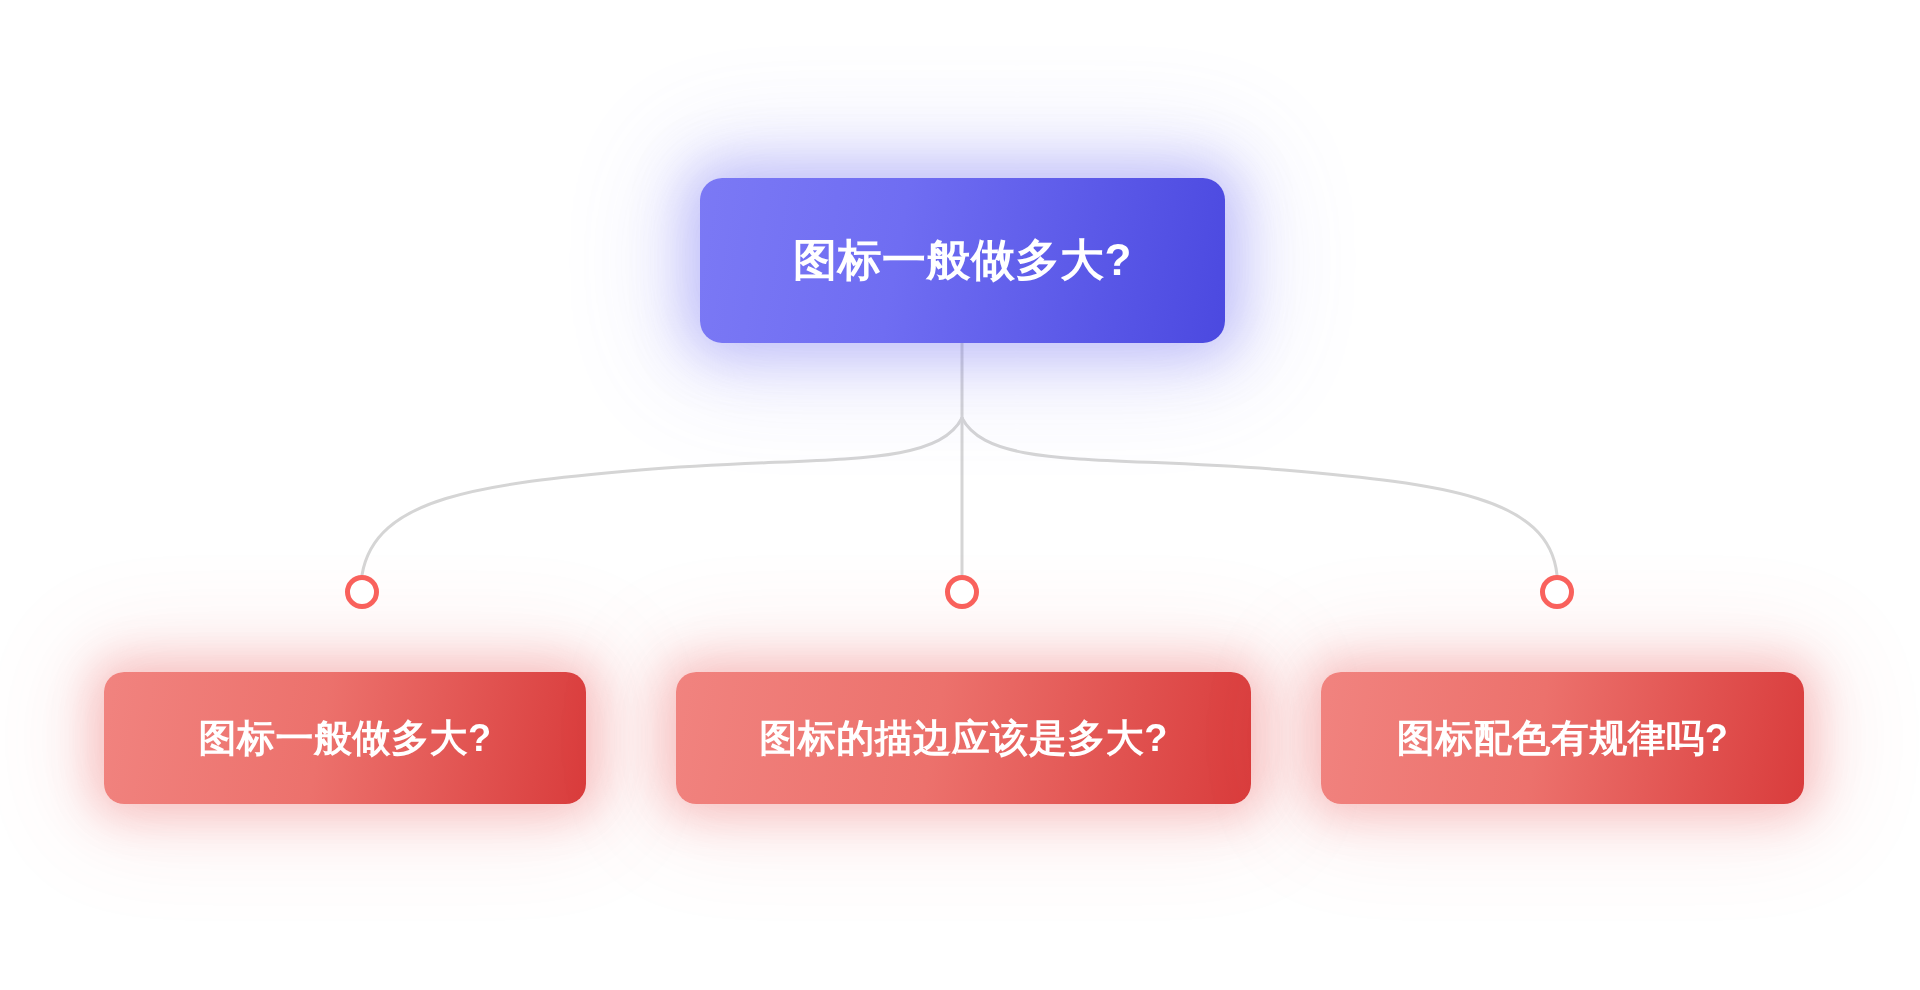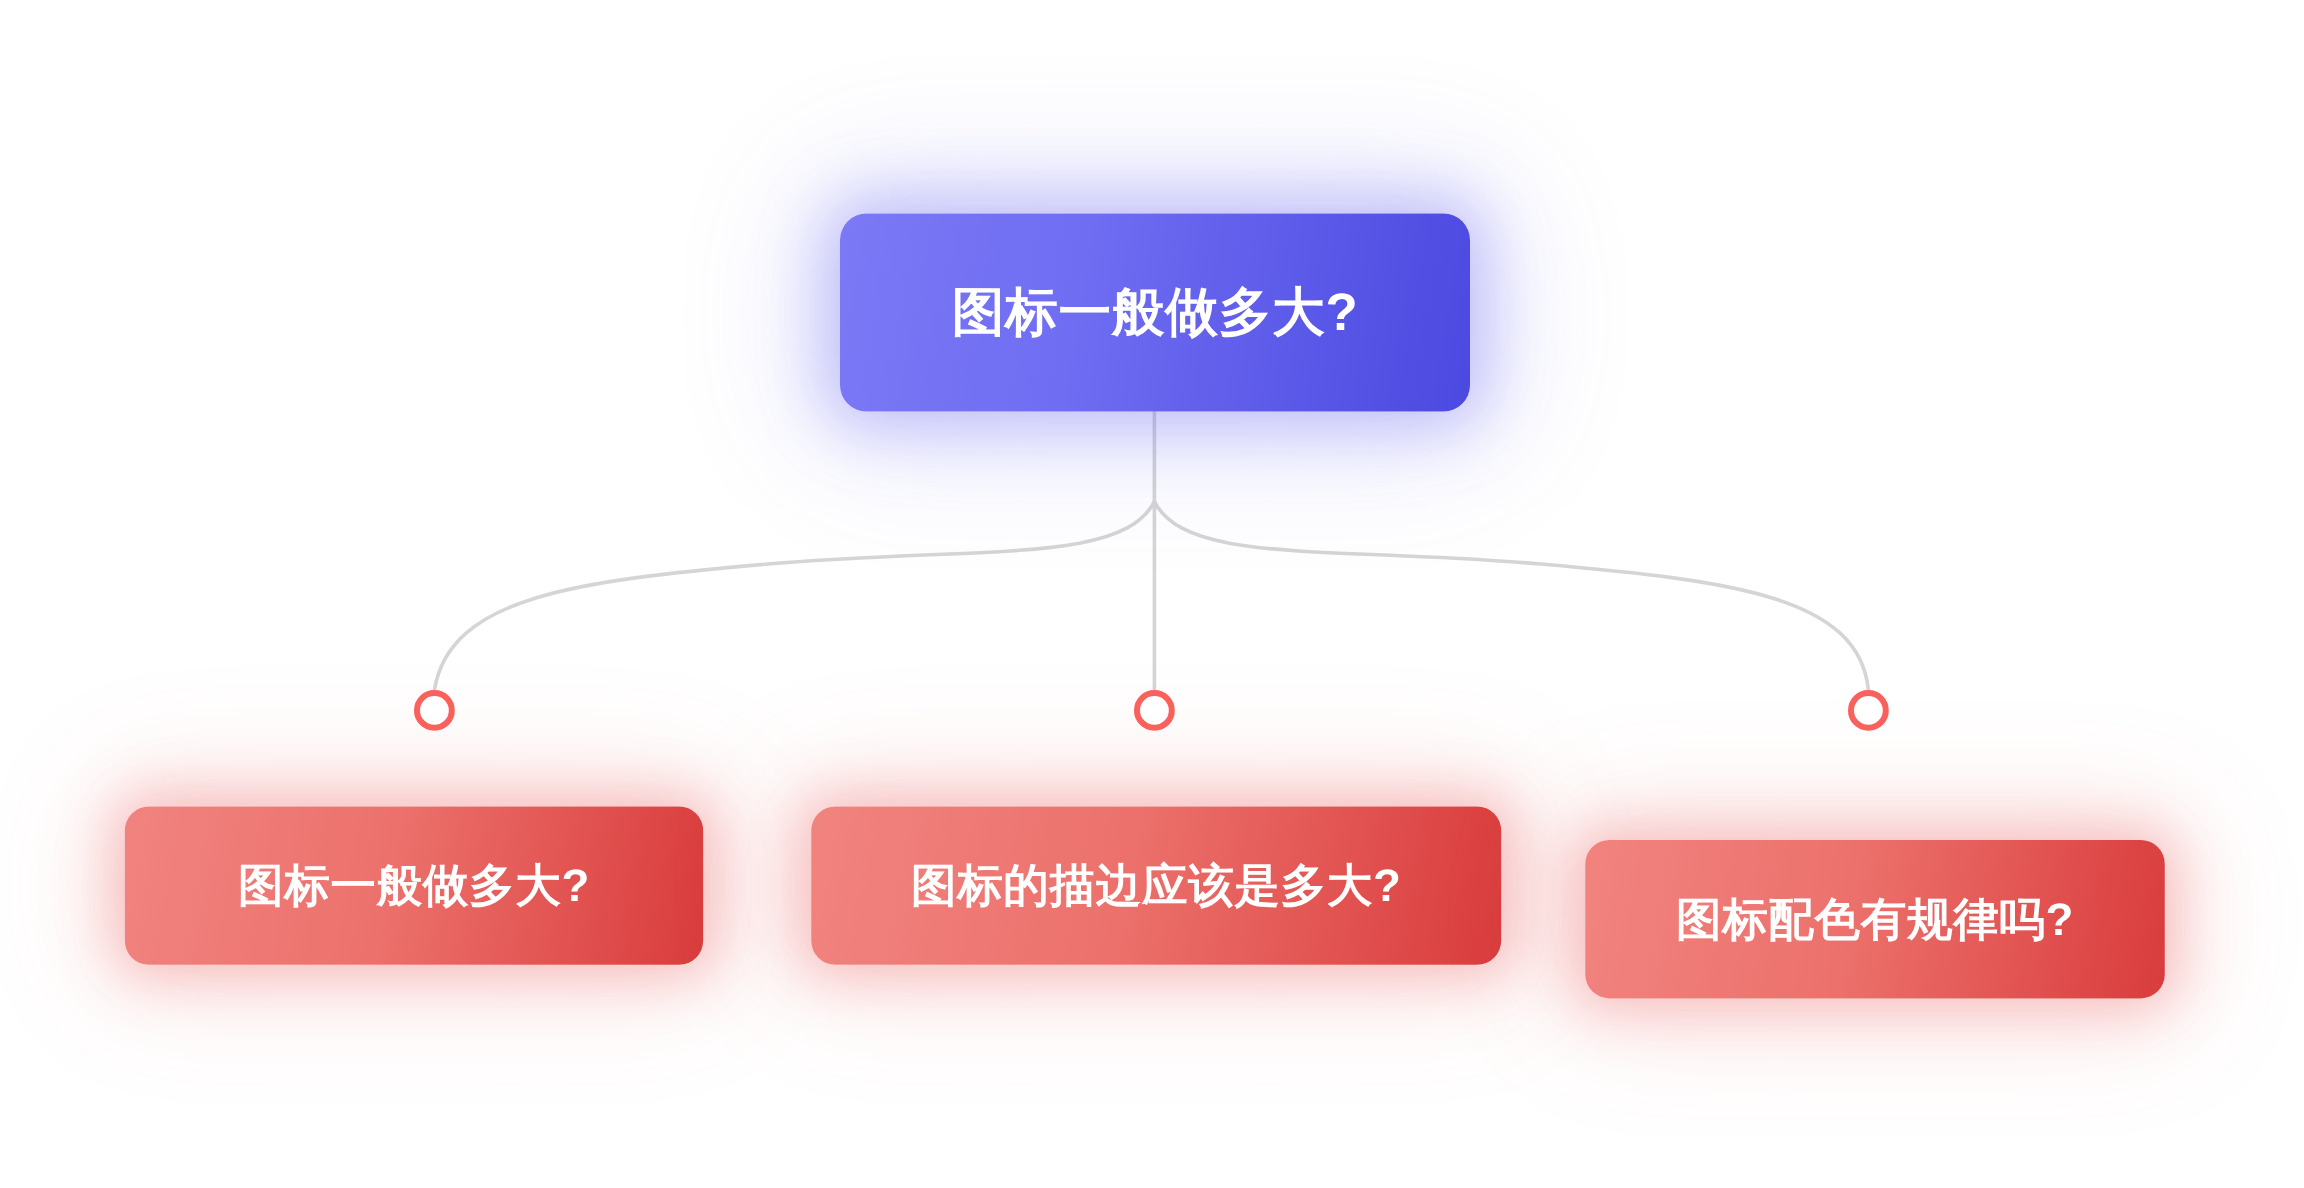--- a/index.html
+++ b/index.html
@@ -84,21 +84,20 @@
     left: 676px;
     top: 672px;
     width: 575px;
     background: linear-gradient(100deg, #f1837f 0%, #ec716c 45%, #d93c3c 100%);
   }
   #leaf-2 {
     left: 1321px;
     top: 672px;
     width: 483px;
     background: linear-gradient(100deg, #f1837f 0%, #ec716c 45%, #d93c3c 100%);
-    margin-top: 28px;
   }
 
   
   .dot {
     position: absolute;
     z-index: 4;
     width: 34px;
     height: 34px;
     box-sizing: border-box;
     border: 5px solid #f9615c;

